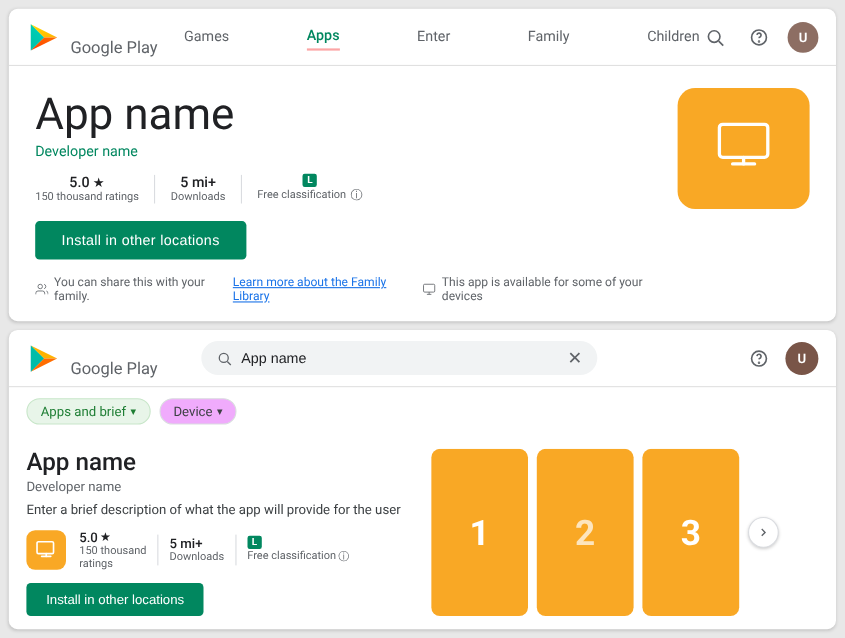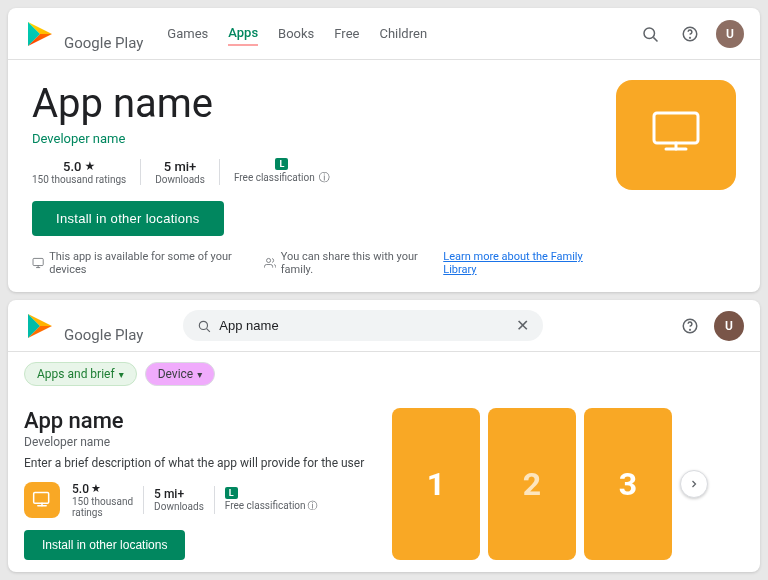--- a/index.html
+++ b/index.html
@@ -46,20 +46,21 @@
       font-size: 15px;
       color: #5f6368;
       font-weight: 400;
       margin-top: 19px;
     }
     .top-nav-links {
       display: flex;
       gap: 20px;
       align-items: center;
       flex: 1;
+      justify-content: space-between;
     }
     .nav-link {
       font-size: 13px;
       color: #5f6368;
       cursor: pointer;
       padding: 4px 0;
       text-decoration: none;
     }
     .nav-link.active {
       color: #01875f;
@@ -440,22 +441,22 @@
         <path d="M5 5 L20 20 L5 35 Z" fill="url(#g1)"></path>
         <path d="M5 5 L35 20 L20 20 Z" fill="url(#g2)"></path>
         <path d="M20 20 L35 20 L5 35 Z" fill="url(#g3)"></path>
         <path d="M5 5 L20 20 L20 20 L5 35" fill="url(#g4)" opacity="0.5"></path>
       </svg>
       <span class="logo-text">Google Play</span>
     </div>
     <nav class="top-nav-links">
       <a class="nav-link">Games</a>
       <a class="nav-link active">Apps</a>
-      <a class="nav-link">Books</a>
-      <a class="nav-link">Free</a>
+      <a class="nav-link">Enter</a>
+      <a class="nav-link">Family</a>
       <a class="nav-link">Children</a>
     </nav>
     <div class="top-nav-right">
       <button class="icon-btn">
         <svg width="18" height="18" viewBox="0 0 24 24" fill="none" stroke="#5f6368" stroke-width="2">
           <circle cx="11" cy="11" r="7"></circle>
             <line x1="16.5" y1="16.5" x2="22" y2="22"></line>
         </svg>
       </button>
       <button class="icon-btn">
@@ -494,34 +495,34 @@
           <div class="stat-label free-row">
             <span>Free classification</span>
             <span class="info-icon">ⓘ</span>
           </div>
         </div>
       </div>
       <button class="install-btn">Install in other locations</button>
       <div class="bottom-info">
         <div class="bottom-info-item">
           <svg width="14" height="14" viewBox="0 0 24 24" fill="none" stroke="#5f6368" stroke-width="1.5">
-            <rect x="2" y="3" width="20" height="14" rx="2"></rect>
-              <line x1="8" y1="21" x2="16" y2="21"></line>
-              <line x1="12" y1="17" x2="12" y2="21"></line>
-          </svg>
-          <span>This app is available for some of your devices</span>
-        </div>
-        <div class="bottom-info-item">
-          <svg width="14" height="14" viewBox="0 0 24 24" fill="none" stroke="#5f6368" stroke-width="1.5">
             <path d="M17 21v-2a4 4 0 0 0-4-4H5a4 4 0 0 0-4 4v2"></path>
               <circle cx="9" cy="7" r="4"></circle>
               <path d="M23 21v-2a4 4 0 0 0-3-3.87"></path>
               <path d="M16 3.13a4 4 0 0 1 0 7.75"></path>
           </svg>
           <span>You can share this with your family.</span>&nbsp;<a class="family-link">Learn more about the Family Library</a>
+        </div>
+        <div class="bottom-info-item">
+          <svg width="14" height="14" viewBox="0 0 24 24" fill="none" stroke="#5f6368" stroke-width="1.5">
+            <rect x="2" y="3" width="20" height="14" rx="2"></rect>
+              <line x1="8" y1="21" x2="16" y2="21"></line>
+              <line x1="12" y1="17" x2="12" y2="21"></line>
+          </svg>
+          <span>This app is available for some of your devices</span>
         </div>
       </div>
     </div>
     <div class="top-right">
       <div class="app-icon-large">
         <div class="monitor-icon">
           <svg viewBox="0 0 56 56" fill="none" xmlns="http://www.w3.org/2000/svg">
             <rect x="6" y="8" width="44" height="30" rx="3" stroke="white" stroke-width="3" fill="none"></rect>
             <line x1="18" y1="44" x2="38" y2="44" stroke="white" stroke-width="3" stroke-linecap="round"></line>
             <line x1="28" y1="38" x2="28" y2="44" stroke="white" stroke-width="3" stroke-linecap="round"></line>

